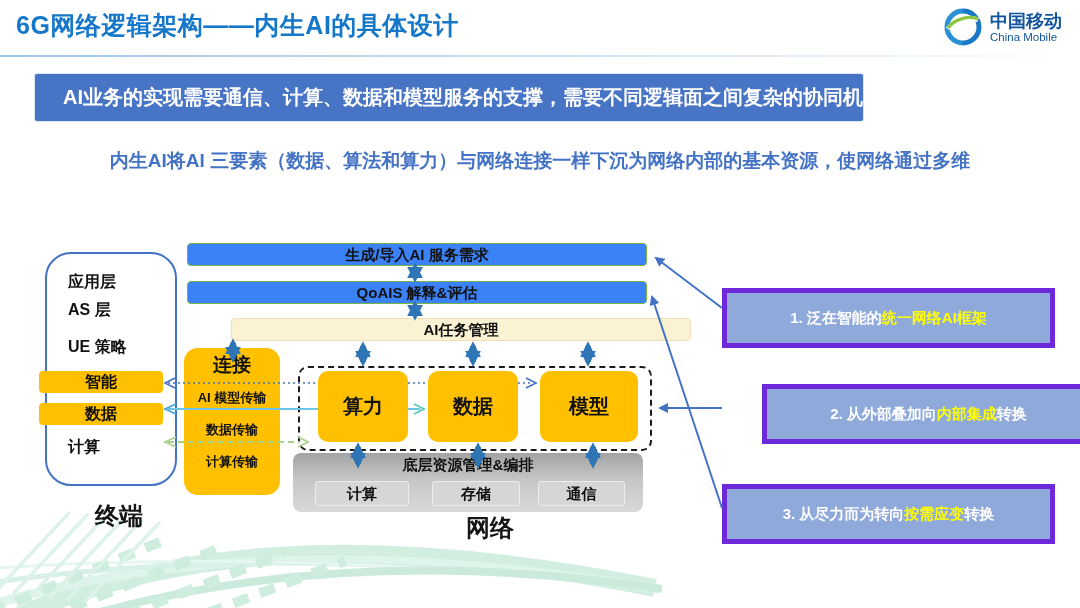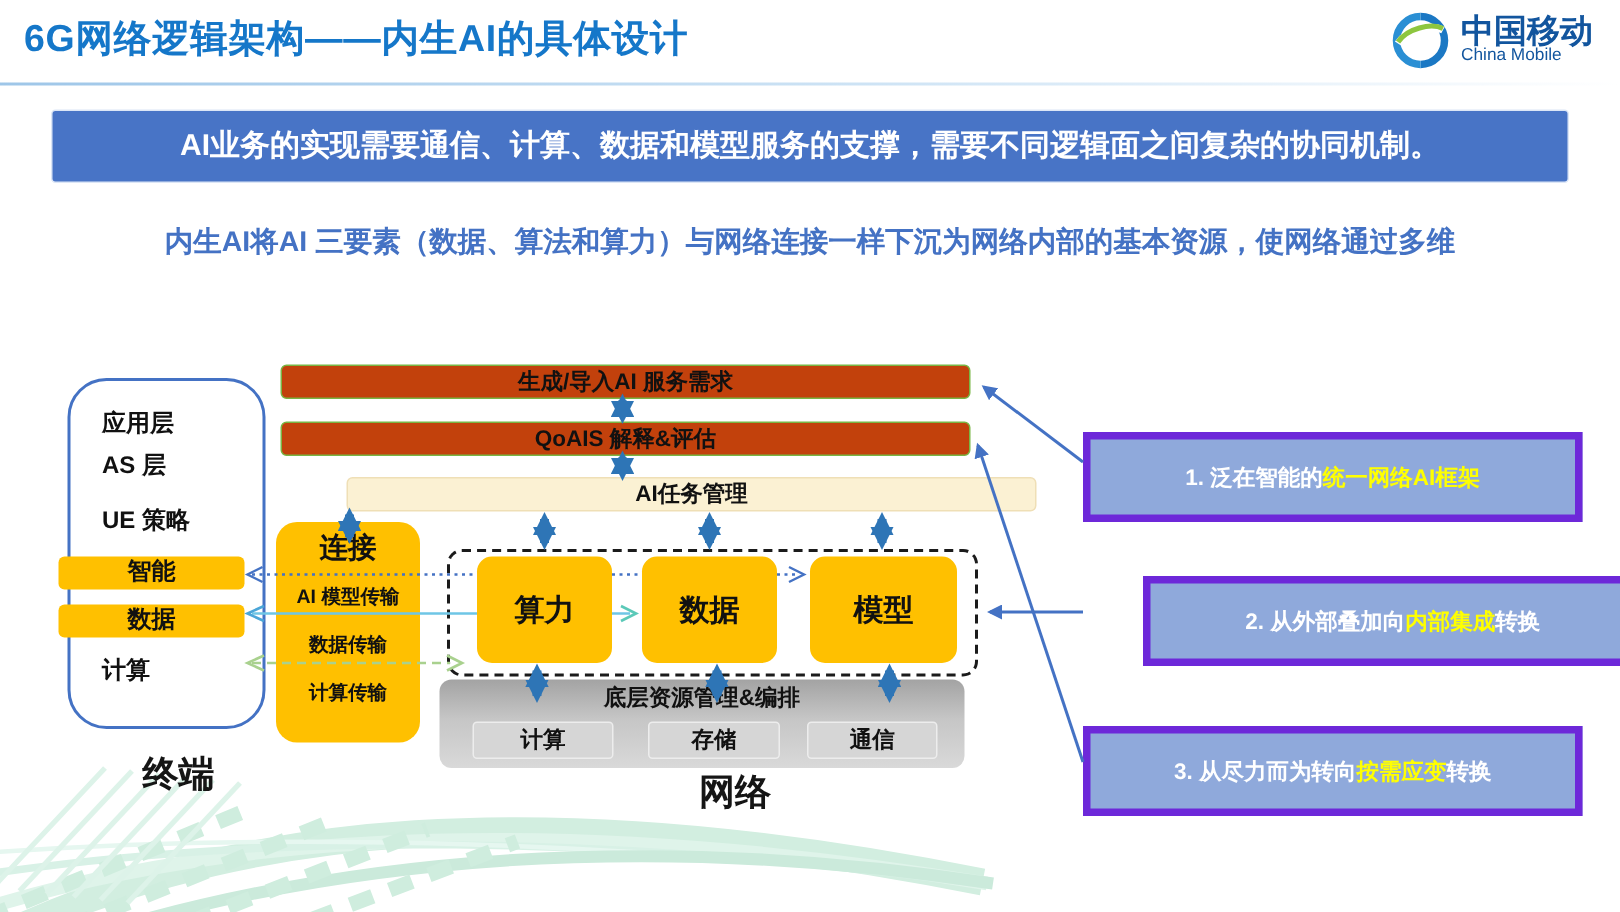--- a/index.html
+++ b/index.html
@@ -4,38 +4,38 @@
 <style>
   html,body{margin:0;padding:0;background:#fff;}
   .slide{position:relative;width:1080px;height:608px;background:#ffffff;overflow:hidden;
          font-family:"Liberation Sans","DejaVu Sans",sans-serif;}
   .abs{position:absolute;}
   
   .title{left:16px;top:9px;font-size:25px;font-weight:bold;color:#1577C9;letter-spacing:0.5px;z-index:30;}
   .header-rule{left:0;top:55px;width:1080px;height:2px;
                background:linear-gradient(to right,#9EC6E8,#CFE4F5 55%,#ffffff);z-index:30;}
   .logo{right:18px;top:8px;display:flex;align-items:center;gap:8px;z-index:30;}
-  .logo-cn{font-size:22px;font-weight:bold;color:#12559E;line-height:20px;}
+  .logo-cn{font-size:18px;font-weight:bold;color:#12559E;line-height:20px;}
   .logo-en{font-size:11.5px;color:#12559E;line-height:13px;}
   
-  .banner{left:35px;top:74px;width:1010px;height:47px;background:#4874C6;border-radius:2px;
-          color:#fff;font-size:20px;font-weight:bold;text-align:center;line-height:47px;z-index:10;
+  .banner{left:35px;top:74px;width:828px;height:47px;background:#4874C6;border-radius:2px;
+          color:#fff;font-size:20px;font-weight:bold;text-align:right;line-height:47px;z-index:10;
           box-shadow:0 0 0 1px #dce6f6;}
   .intro{left:0;width:1080px;text-align:center;color:#4472C4;font-size:19px;font-weight:bold;z-index:10;}
   
   .terminal-box{left:45px;top:252px;width:128px;height:230px;border:2.5px solid #4472C4;
                 border-radius:26px;background:#fff;z-index:6;}
   .t-label{left:45px;width:128px;font-size:16px;font-weight:bold;color:#111;z-index:8;padding-left:23px;}
   .t-bar{left:39px;width:124px;height:22px;background:#FFC000;border-radius:4px;font-size:16px;
          font-weight:bold;color:#111;text-align:center;line-height:22px;z-index:8;}
   .zone-label{font-size:24px;font-weight:bold;color:#151515;text-align:center;z-index:8;}
   
   .hbar{left:187px;width:458px;height:21px;font-size:15px;font-weight:bold;color:#111;
         text-align:center;line-height:21px;border-radius:4px;z-index:6;}
-  .green{background:#c2410c;border:1px solid #79B544;}
+  .green{background:#3b82f6;border:1px solid #79B544;}
   .cream{background:#FBF1D3;border:1px solid #EFDFB6;}
   
   .conn-box{left:184px;top:348px;width:96px;height:147px;background:#FFC000;border-radius:14px;z-index:6;}
   .conn-title{left:184px;top:352px;width:96px;font-size:19px;font-weight:bold;color:#111;text-align:center;z-index:8;}
   .conn-item{left:184px;width:96px;font-size:13px;font-weight:bold;color:#111;text-align:center;z-index:8;}
   
   .dashed-box{left:298px;top:366px;width:350px;height:81px;border:2px dashed #1b1b1b;border-radius:10px;z-index:6;}
   .res{top:371px;height:71px;background:#FFC000;border-radius:10px;display:flex;align-items:center;
        justify-content:center;font-size:20px;font-weight:bold;color:#111;z-index:10;}
   

